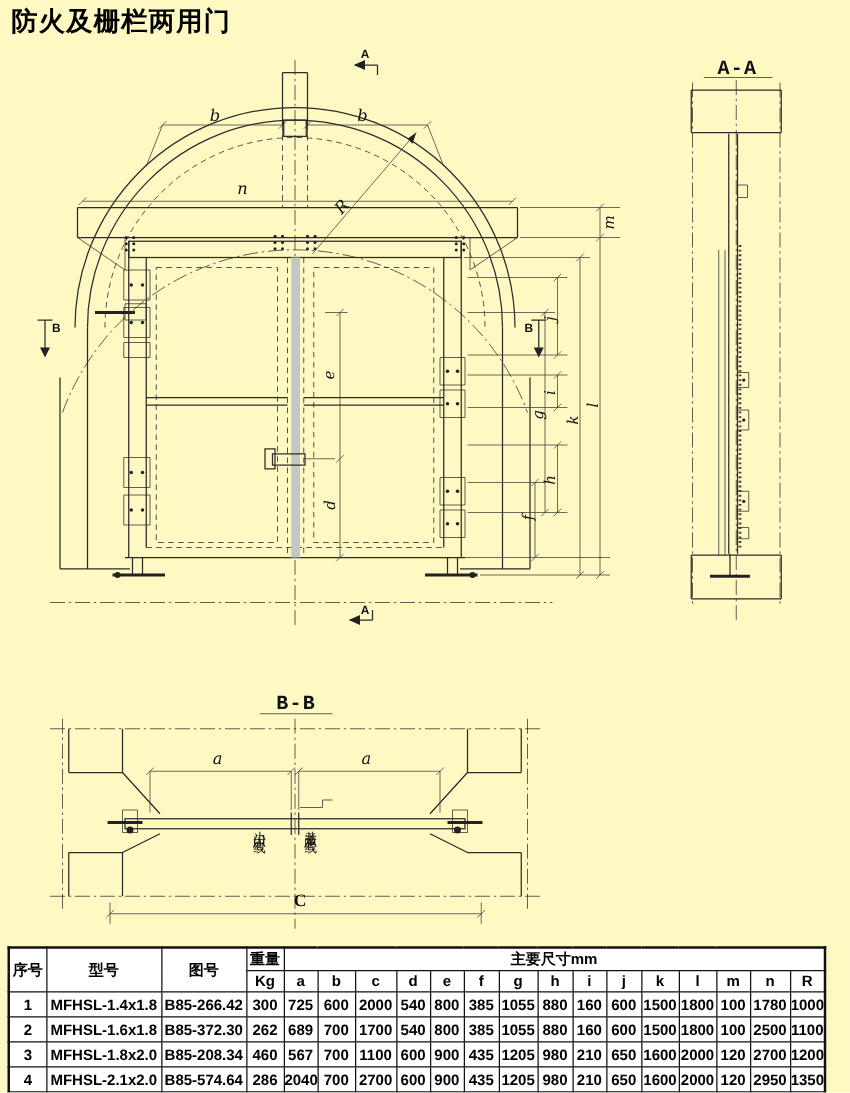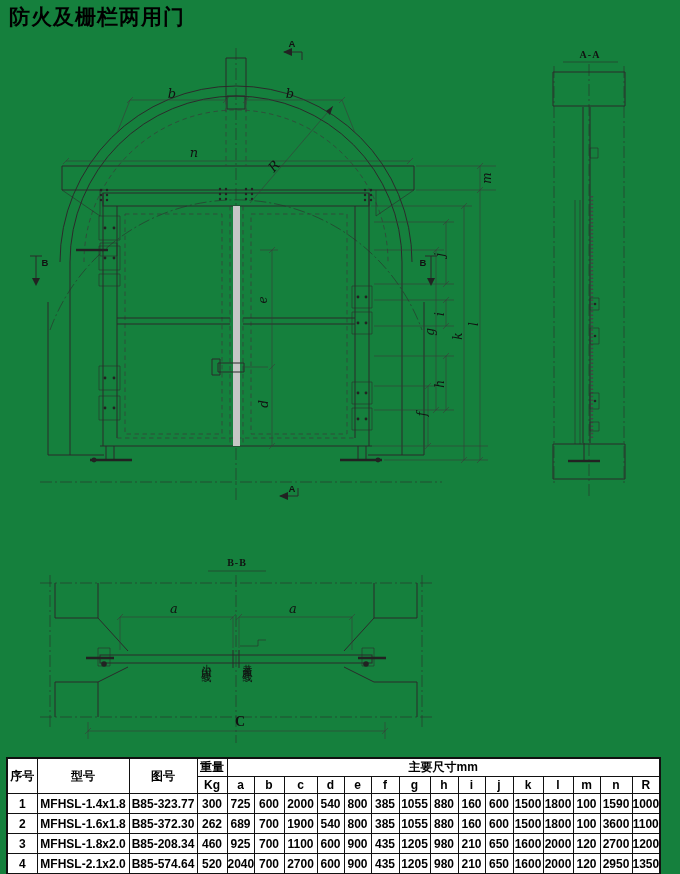--- a/index.html
+++ b/index.html
@@ -1,33 +1,33 @@
 <!DOCTYPE html>
 <html><head>
 <meta charset="utf-8">
 <style>
   html,body{margin:0;padding:0;background:#fff;}
-  .page{position:relative;width:680px;height:874px;background:#15803d;font-family:"Liberation Sans",sans-serif;color:#111;overflow:hidden;}
+  .page{position:relative;width:680px;height:874px;background:#fef9c3;font-family:"Liberation Sans",sans-serif;color:#111;overflow:hidden;}
   .title{position:absolute;left:9px;top:3px;margin:0;font-size:21px;font-weight:bold;letter-spacing:1px;color:#000;font-family:"Liberation Sans",sans-serif;}
   svg.sheet{position:absolute;left:0;top:0;}
   
   .s{stroke:#2b2b2b;stroke-width:1;fill:none;}
   .thin{stroke:#2b2b2b;stroke-width:.6;fill:none;}
   .dim{stroke:#3a3a3a;stroke-width:.6;fill:none;}
   .dd{stroke-dasharray:12 3 2 3;}
   .dsh{stroke:#3a3a3a;stroke-width:.7;fill:none;stroke-dasharray:4.5 3.5;}
   .th2{stroke:#222;stroke-width:2.4;fill:none;}
   .dot{fill:#222;stroke:none;}
   .fill{fill:#222;stroke:none;}
   
   .lbl{position:absolute;transform:translate(-50%,-50%);font-family:"DejaVu Serif",serif;font-style:italic;font-size:13px;color:#111;white-space:nowrap;line-height:1;}
   .rot{transform:translate(-50%,-50%) rotate(-90deg);font-size:12px;}
   .rotR{transform:translate(-50%,-50%) rotate(-48deg);}
   .mk{font-family:"Liberation Sans",sans-serif;font-style:normal;font-weight:bold;font-size:9.5px;}
-  .sec{font-family:Liberation Serif, serif;font-style:normal;font-weight:bold;font-size:10px;letter-spacing:1px;}
+  .sec{font-family:Liberation Mono, monospace;font-style:normal;font-weight:bold;font-size:16px;letter-spacing:1px;}
   .cbig{font-family:"Liberation Serif",serif;font-style:normal;font-weight:bold;font-size:14px;}
   .vtxt{position:absolute;writing-mode:vertical-rl;text-orientation:upright;transform:translateX(-50%);font-size:10px;letter-spacing:2px;line-height:1;color:#111;font-family:"Liberation Sans",sans-serif;white-space:nowrap;}
   
   table.spec{position:absolute;left:6px;top:757px;width:650px;border-collapse:collapse;table-layout:fixed;font-size:12px;text-align:center;border:2px solid #111;background:#fff;}
   table.spec td{border:1px solid #111;padding:0;height:19px;font-weight:600;white-space:nowrap;overflow:hidden;color:#000;}
   table.spec tr.h td{height:16px;font-weight:700;}
 </style>
 </head>
 <body>
 
@@ -263,85 +263,85 @@
         <td>j</td>
         <td>k</td>
         <td>l</td>
         <td>m</td>
         <td>n</td>
         <td>R</td>
       </tr>
       <tr>
         <td>1</td>
         <td>MFHSL-1.4x1.8</td>
-        <td>B85-323.77</td>
+        <td>B85-266.42</td>
         <td>300</td>
         <td>725</td>
         <td>600</td>
         <td>2000</td>
         <td>540</td>
         <td>800</td>
         <td>385</td>
         <td>1055</td>
         <td>880</td>
         <td>160</td>
         <td>600</td>
         <td>1500</td>
         <td>1800</td>
         <td>100</td>
-        <td>1590</td>
+        <td>1780</td>
         <td>1000</td>
       </tr>
       <tr>
         <td>2</td>
         <td>MFHSL-1.6x1.8</td>
         <td>B85-372.30</td>
         <td>262</td>
         <td>689</td>
         <td>700</td>
-        <td>1900</td>
+        <td>1700</td>
         <td>540</td>
         <td>800</td>
         <td>385</td>
         <td>1055</td>
         <td>880</td>
         <td>160</td>
         <td>600</td>
         <td>1500</td>
         <td>1800</td>
         <td>100</td>
-        <td>3600</td>
+        <td>2500</td>
         <td>1100</td>
       </tr>
       <tr>
         <td>3</td>
         <td>MFHSL-1.8x2.0</td>
         <td>B85-208.34</td>
         <td>460</td>
-        <td>925</td>
+        <td>567</td>
         <td>700</td>
         <td>1100</td>
         <td>600</td>
         <td>900</td>
         <td>435</td>
         <td>1205</td>
         <td>980</td>
         <td>210</td>
         <td>650</td>
         <td>1600</td>
         <td>2000</td>
         <td>120</td>
         <td>2700</td>
         <td>1200</td>
       </tr>
       <tr>
         <td>4</td>
         <td>MFHSL-2.1x2.0</td>
         <td>B85-574.64</td>
-        <td>520</td>
+        <td>286</td>
         <td>2040</td>
         <td>700</td>
         <td>2700</td>
         <td>600</td>
         <td>900</td>
         <td>435</td>
         <td>1205</td>
         <td>980</td>
         <td>210</td>
         <td>650</td>

